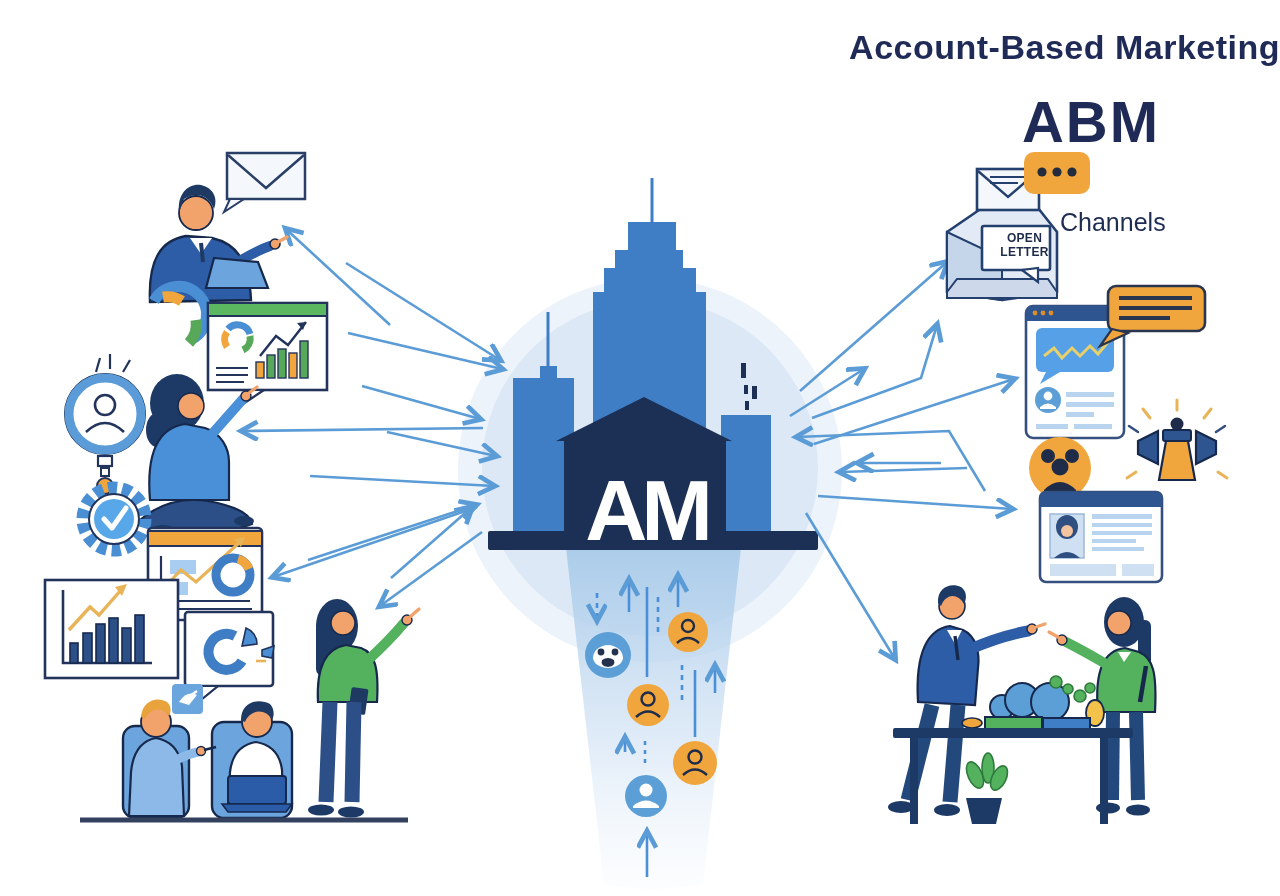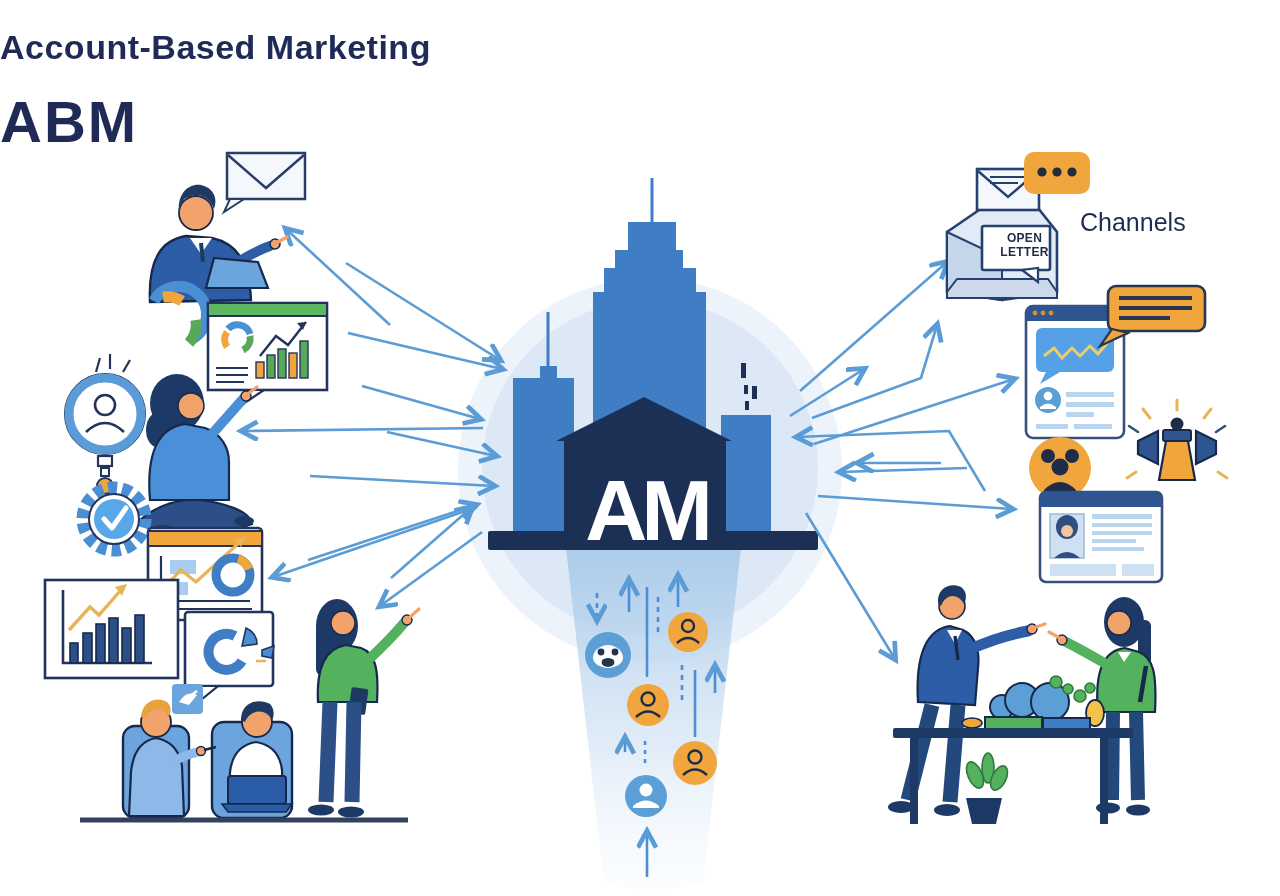--- a/index.html
+++ b/index.html
@@ -1,22 +1,22 @@
 <!DOCTYPE html>
 <html><head>
 <meta charset="utf-8">
 <style>
   html,body{margin:0;padding:0;background:#fff;}
   .stage{position:relative;width:1280px;height:896px;background:#fff;overflow:hidden;
          font-family:"Liberation Sans",sans-serif;}
   .stage svg{position:absolute;left:0;top:0;}
   .overlay{position:absolute;color:#1f2a56;}
-  .title{left:0;right:0;top:28px;text-align:left;font-size:34px;font-weight:700;letter-spacing:.5px;}
-  .abm{left:0;right:120px;top:88px;text-align:left;font-size:58px;font-weight:800;letter-spacing:2px;}
-  .channels{left:1060px;top:208px;font-size:25px;font-weight:500;color:#1e2c52;margin-left:20px;}
+  .title{left:0;right:0;top:28px;text-align:right;font-size:34px;font-weight:700;letter-spacing:.5px;}
+  .abm{left:0;right:120px;top:88px;text-align:right;font-size:58px;font-weight:800;letter-spacing:2px;}
+  .channels{left:1060px;top:208px;font-size:25px;font-weight:500;color:#1e2c52;}
   .openletter{left:984px;top:231px;width:81px;text-align:center;font-size:12px;line-height:1.2;
               font-weight:700;color:#1e2c49;letter-spacing:.3px;}
 </style>
 </head>
 <body>
 
 <div class="stage">
 <svg width="1280" height="896" viewBox="0 0 1280 896">
   <defs>
     <marker id="ah" markerWidth="10" markerHeight="10" refX="7" refY="4" orient="auto">

